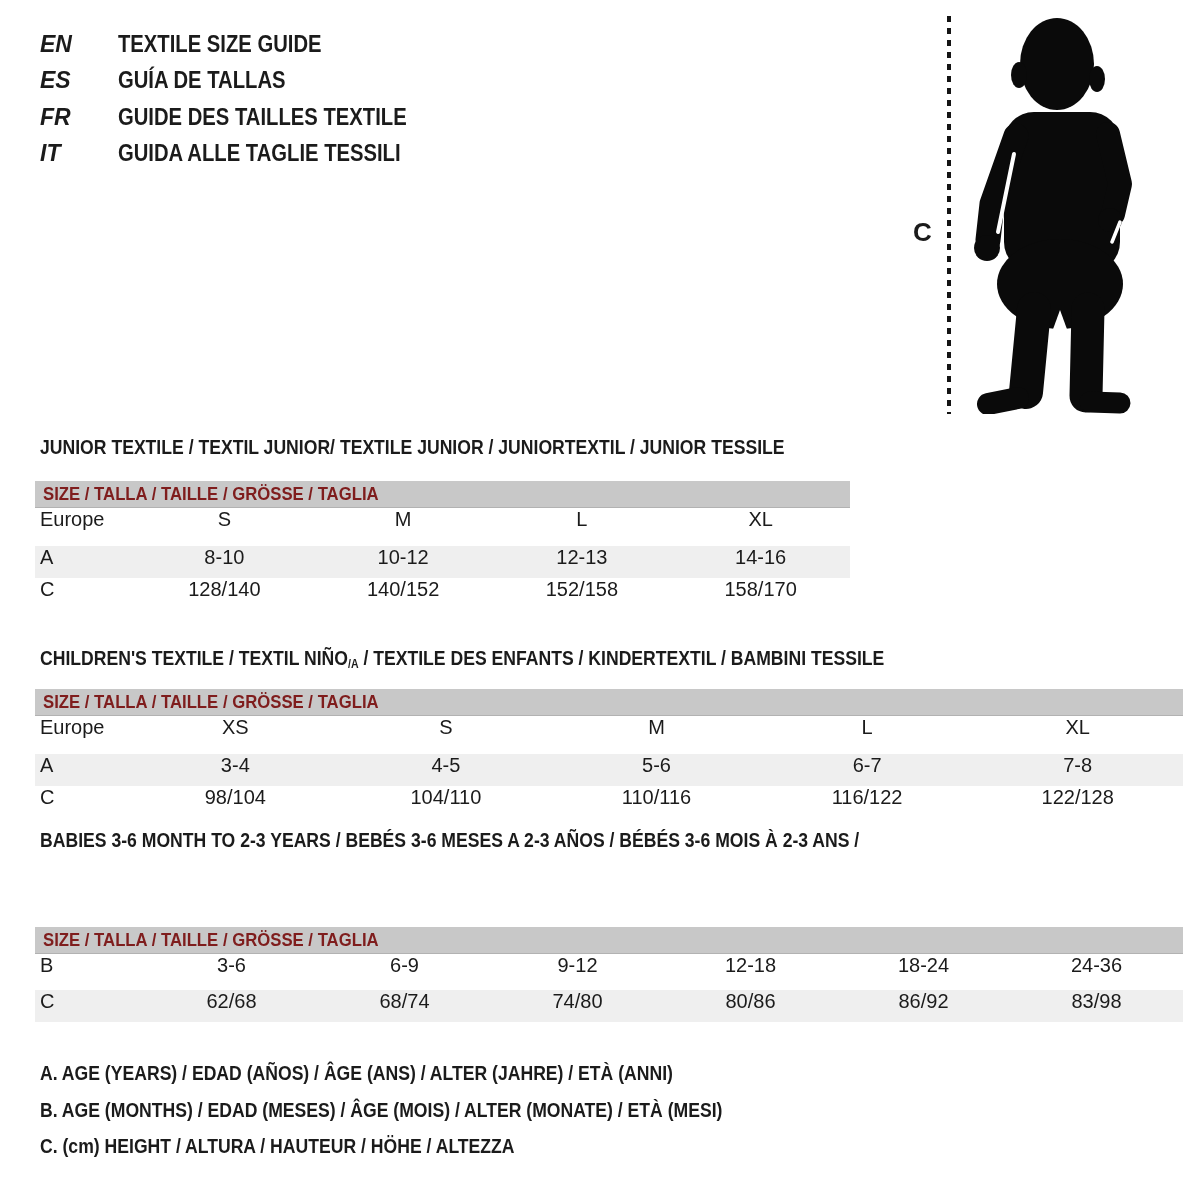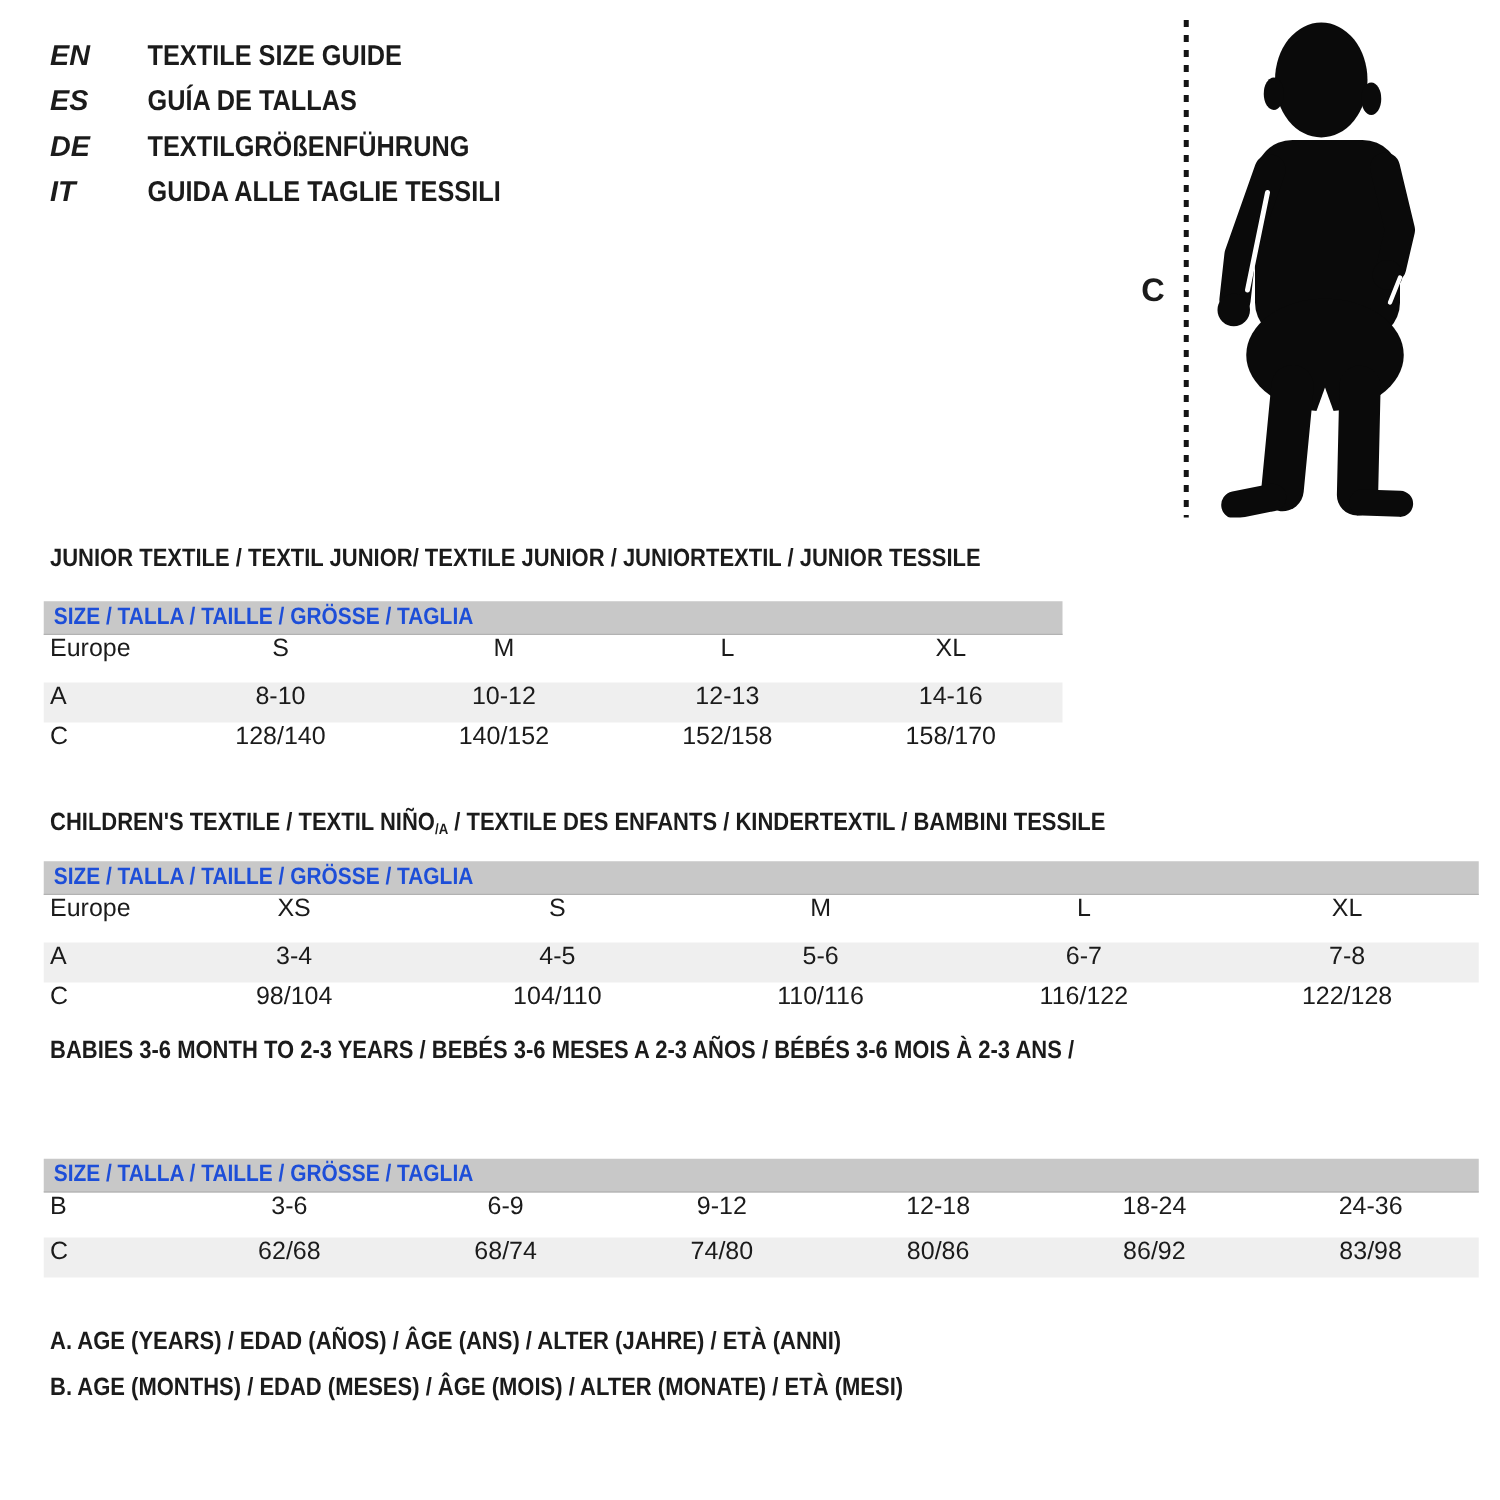--- a/index.html
+++ b/index.html
@@ -27,21 +27,21 @@
   .cut-stroke{stroke:#ffffff;stroke-linecap:round;fill:none;}
 
   
   .sec-title{font-weight:bold;font-size:20px;}
   .two-line{line-height:40px;}
   .sub{font-size:12px;position:relative;top:3px;font-weight:bold;}
 
   
   .tbl{box-sizing:border-box;}
   .thead{height:27px;background:#c8c8c8;display:flex;align-items:center;
-    padding-left:8px;box-sizing:border-box;font-weight:bold;font-size:19px;color:#1d4ed8;
+    padding-left:8px;box-sizing:border-box;font-weight:bold;font-size:19px;color:#7f1d1d;
     border-bottom:1px solid #b2b2b2;}
   .trow{display:flex;align-items:flex-start;font-size:20px;}
   .alt{background:#efefef;}
   .h38{height:38px;} .h36{height:36px;} .h32{height:32px;}
   .lab{padding-left:5px;box-sizing:border-box;text-align:left;}
   .tbl-junior .lab{width:100px;flex:0 0 100px;}
   .tbl-children .lab{width:95px;flex:0 0 95px;}
   .tbl-babies .lab{width:110px;flex:0 0 110px;}
   .cell{flex:1;text-align:center;}
 
@@ -54,22 +54,22 @@
 <div class="abs lang-header">
   <div class="lang-row">
     <span class="lang-code">EN</span>
     <span class="cond">TEXTILE SIZE GUIDE</span>
   </div>
   <div class="lang-row">
     <span class="lang-code">ES</span>
     <span class="cond">GUÍA DE TALLAS</span>
   </div>
   <div class="lang-row">
-    <span class="lang-code">DE</span>
-    <span class="cond">TEXTILGRÖßENFÜHRUNG</span>
+    <span class="lang-code">FR</span>
+    <span class="cond">GUIDE DES TAILLES TEXTILE</span>
   </div>
   <div class="lang-row">
     <span class="lang-code">IT</span>
     <span class="cond">GUIDA ALLE TAGLIE TESSILI</span>
   </div>
 </div>
 
 <div class="abs dash-line"></div>
 <div class="abs c-label">C</div>
 
@@ -193,13 +193,16 @@
   </div>
 </div>
 
 <div class="abs" style="left:40px;top:1062px;">
   <div class="legend-line">
     <span class="cond">A. AGE (YEARS) / EDAD (AÑOS) / ÂGE (ANS) / ALTER (JAHRE) / ETÀ (ANNI)</span>
   </div>
   <div class="legend-line">
     <span class="cond">B. AGE (MONTHS) / EDAD (MESES) / ÂGE (MOIS) / ALTER (MONATE) / ETÀ (MESI)</span>
   </div>
+  <div class="legend-line">
+    <span class="cond">C. (cm) HEIGHT / ALTURA / HAUTEUR / HÖHE / ALTEZZA</span>
+  </div>
 </div>
 
 </body></html>

